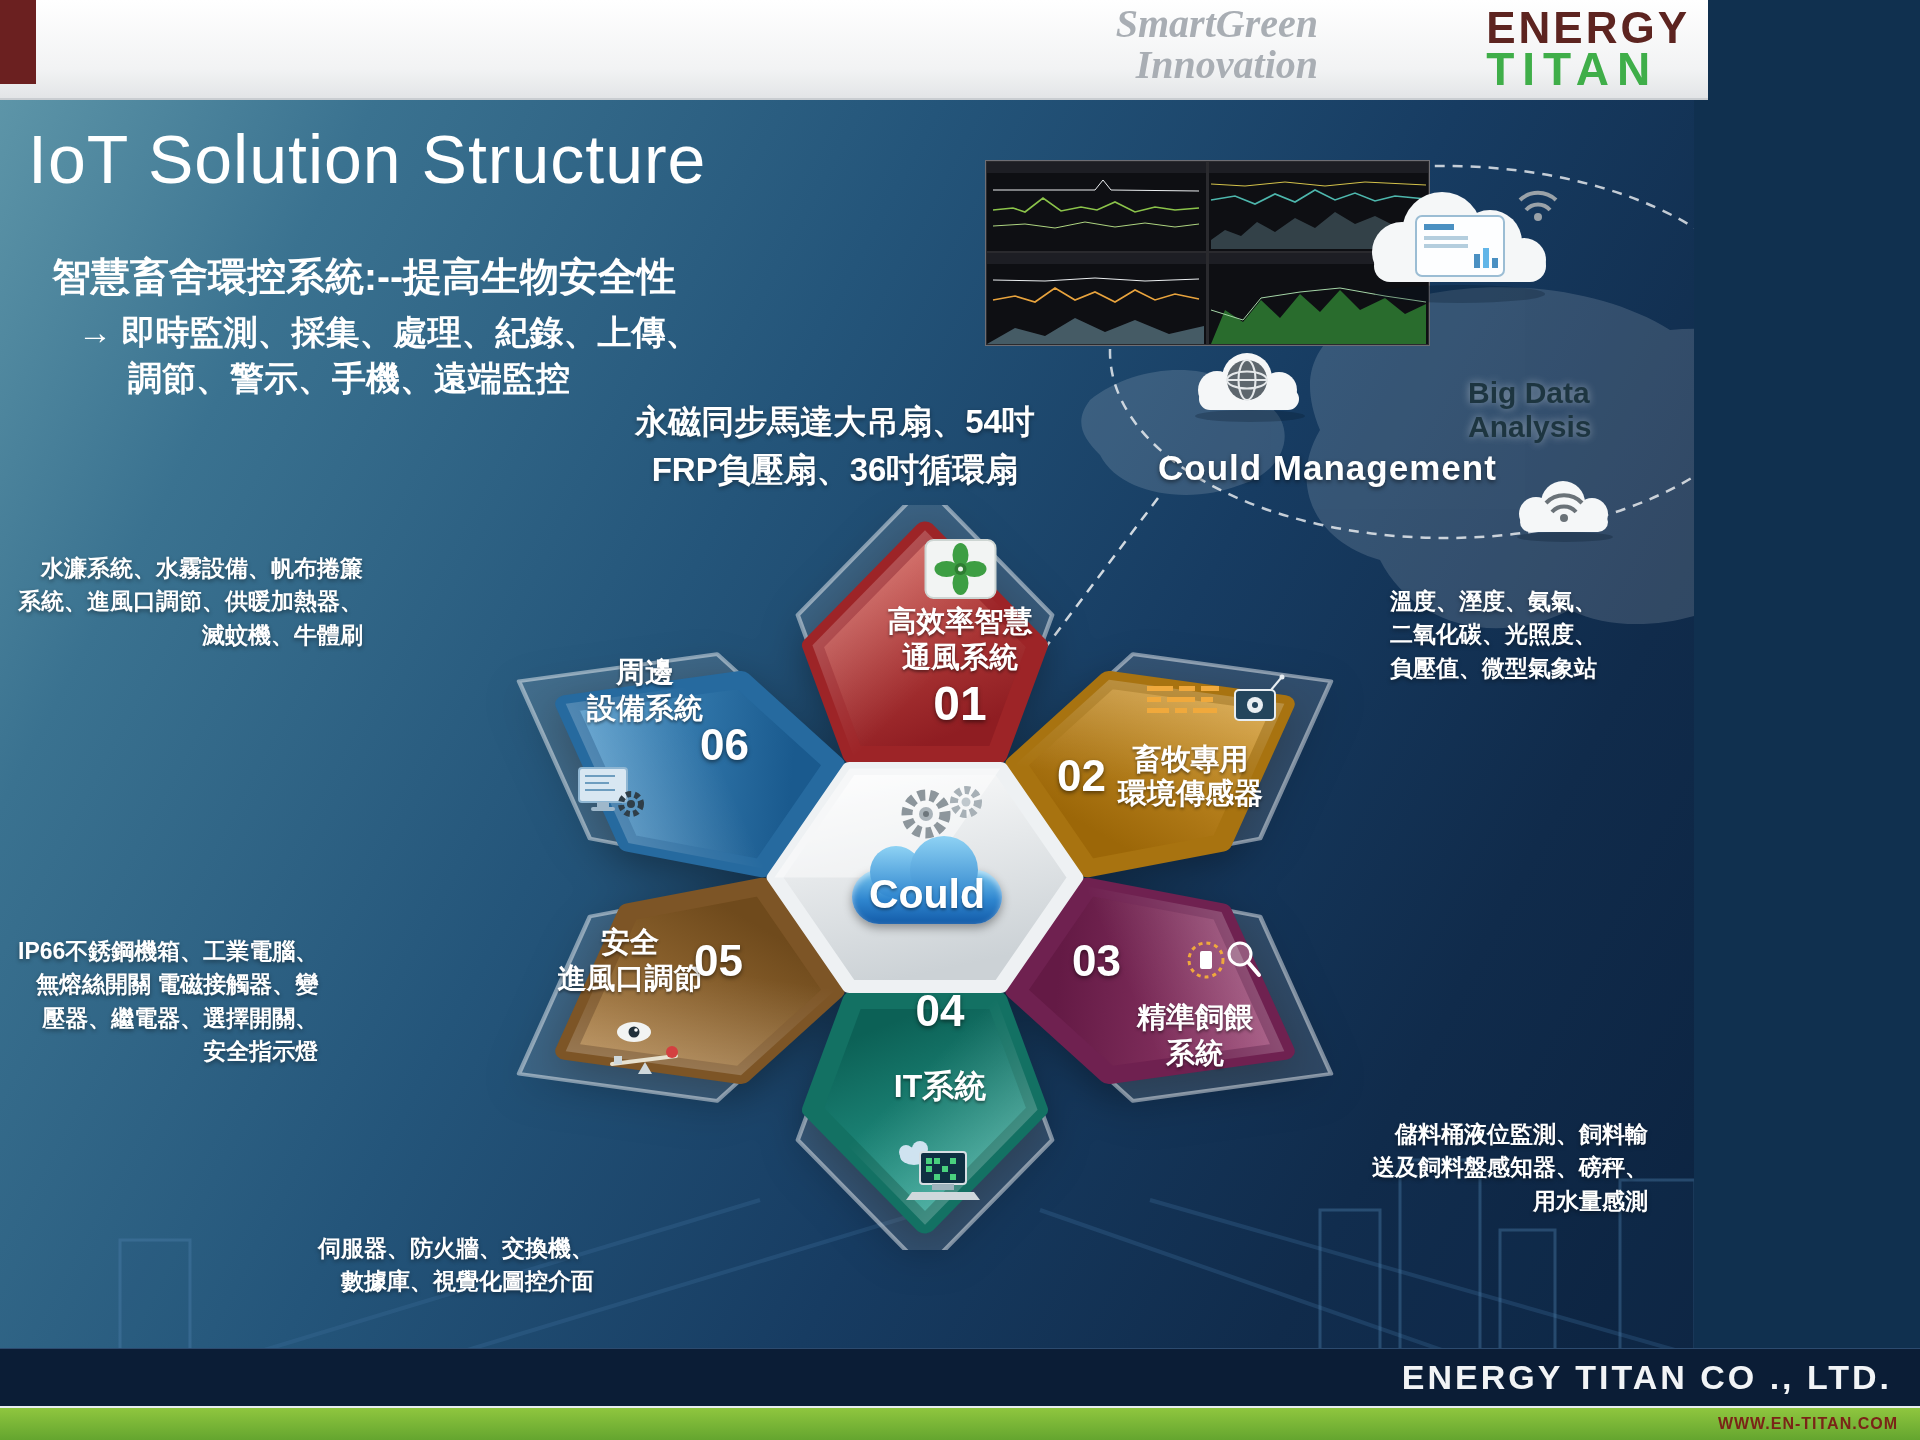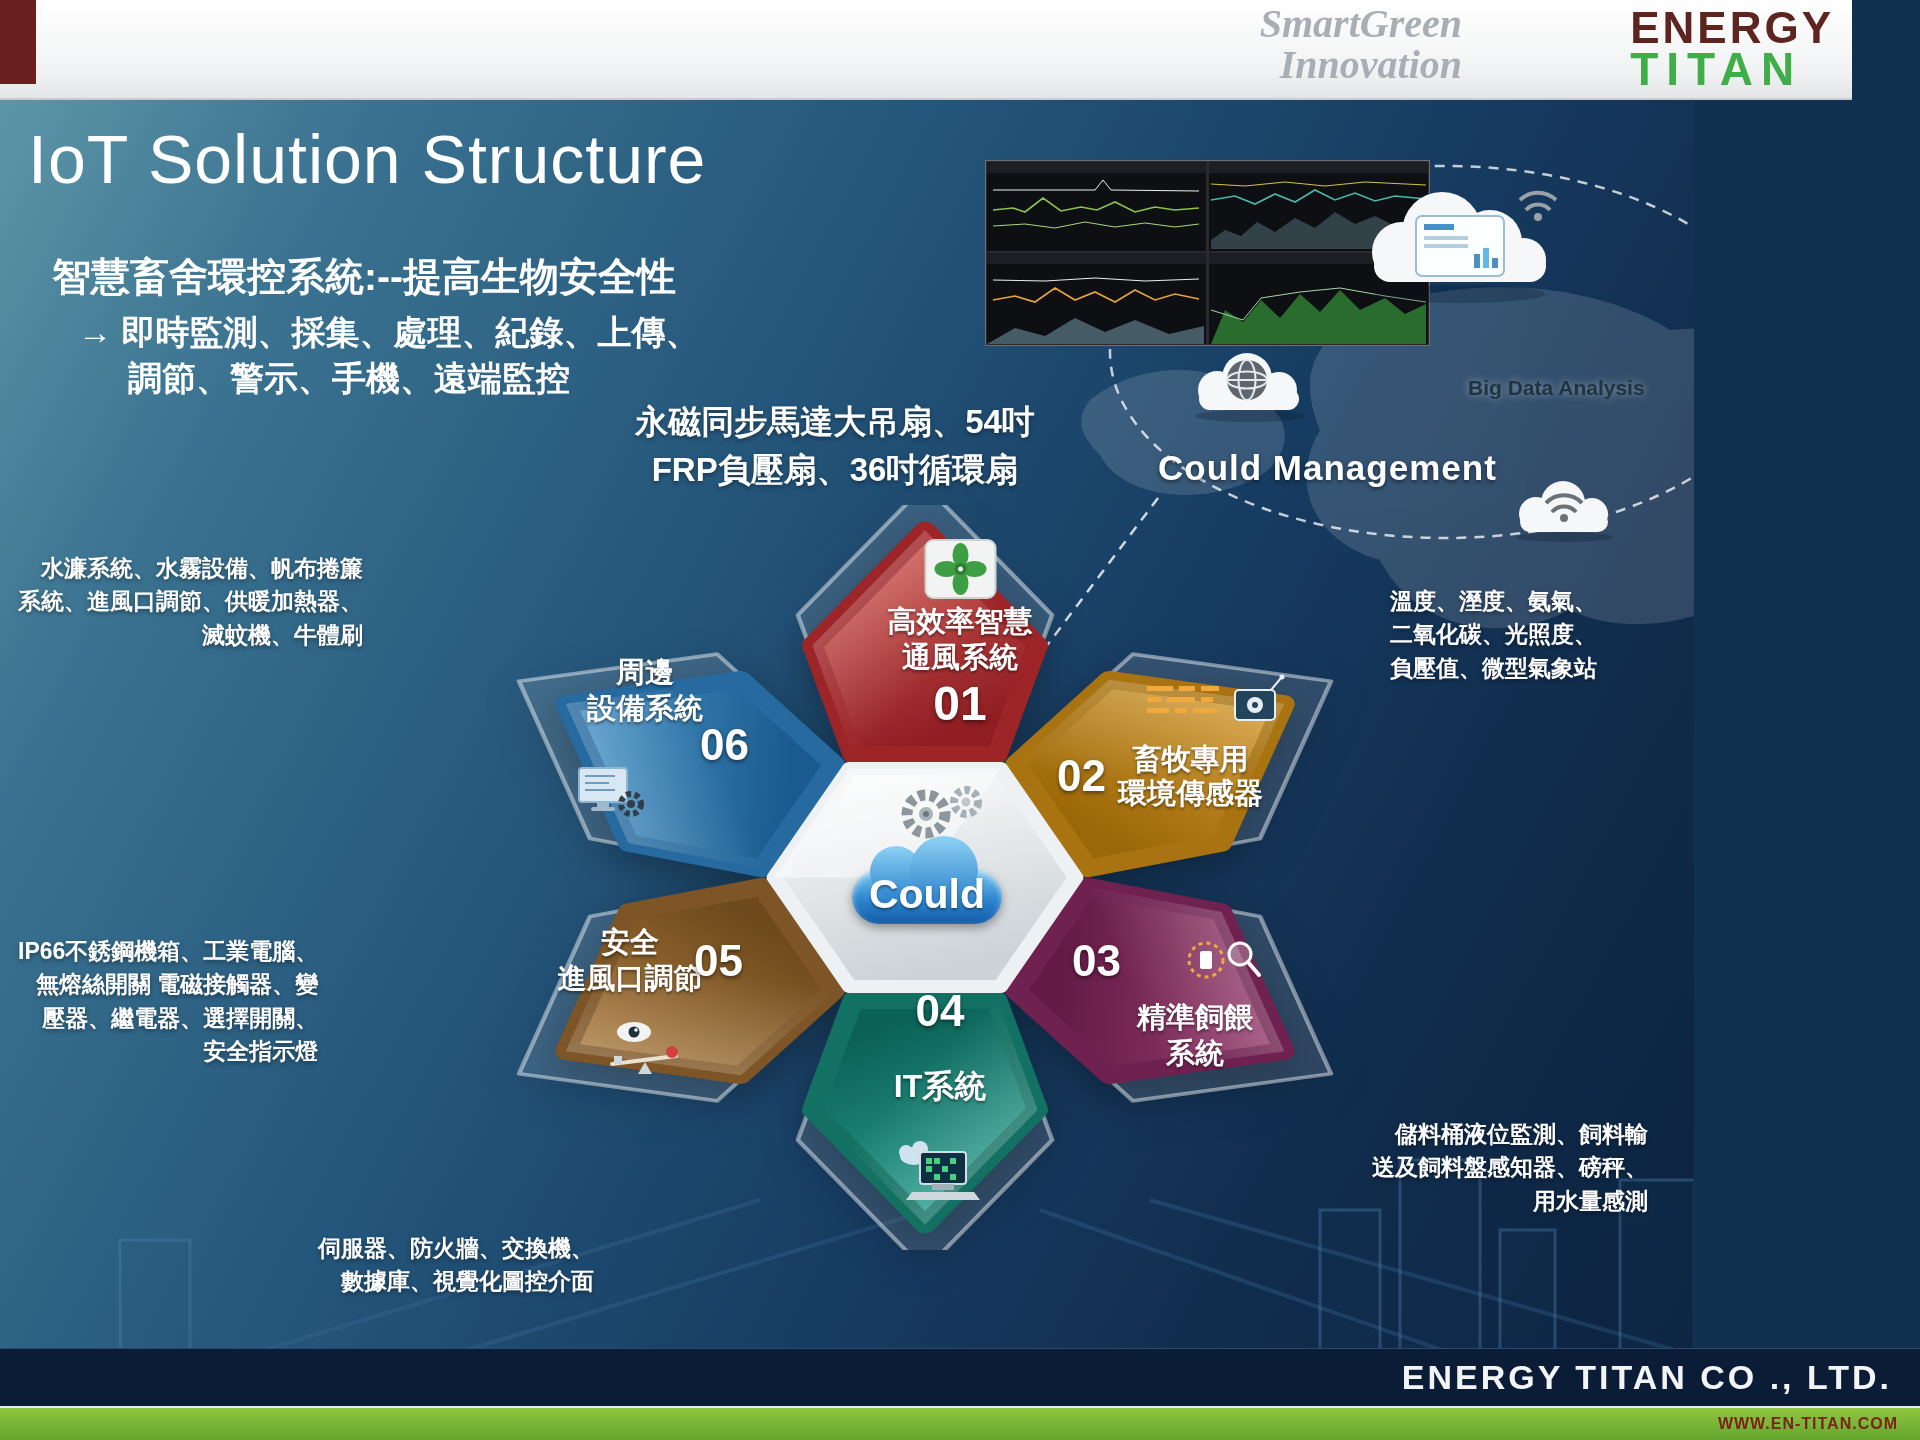--- a/index.html
+++ b/index.html
@@ -1,20 +1,20 @@
 <!DOCTYPE html>
 <html><head>
 <meta charset="utf-8">
 <style>
   html,body{margin:0;padding:0;background:#0c2340;}
   .slide{position:relative;width:1920px;height:1440px;overflow:hidden;
          font-family:"Liberation Sans",sans-serif;background:#10304f;}
 
   
-  .topbar{position:absolute;left:0;top:0;width:1852px;height:98px;
+  .topbar{position:absolute;left:0;top:0;width:1708px;height:98px;
           background:linear-gradient(180deg,#ffffff 0%,#f2f3f4 70%,#e3e5e7 100%);
           border-bottom:2px solid #c9cdd1;z-index:6;}
   .corner{position:absolute;left:0;top:0;width:36px;height:84px;background:#6b2020;}
   .tagline{position:absolute;right:390px;top:4px;text-align:right;
            font-family:"Liberation Serif",serif;font-style:italic;font-weight:700;
            color:#a9aeb4;font-size:40px;line-height:1.02;}
   .logo{position:absolute;right:18px;top:8px;text-align:left;line-height:.92;}
   .logo-energy{color:#5d2420;font-weight:800;font-size:44px;letter-spacing:3px;}
   .logo-titan{color:#3fae49;font-weight:800;font-size:46px;letter-spacing:8px;}
 
@@ -30,21 +30,21 @@
   .bullet1{left:78px;top:212px;font-size:34px;color:#fff;font-weight:700;}
   .bullet2{left:128px;top:258px;font-size:34px;color:#fff;font-weight:700;}
   .note{position:absolute;color:#fff;font-weight:700;font-size:23px;line-height:1.45;
         text-shadow:0 2px 4px rgba(0,0,0,.4);text-align:right;}
   #note-vent{left:565px;top:300px;width:540px;text-align:center;font-size:33px;}
   #note-periph{left:18px;top:454px;}
   #note-power{left:18px;top:837px;}
   #note-it{left:318px;top:1134px;}
   #note-sensors{left:1390px;top:487px;}
   #note-feeding{left:1372px;top:1020px;}
-  #bigdata{left:1468px;top:278px;font-size:21px;color:#1d3540;font-weight:600;
+  #bigdata{left:1468px;top:278px;font-size:30px;color:#1d3540;font-weight:600;
            text-shadow:0 0 8px rgba(255,255,255,.45);}
   #couldmgmt{left:1158px;top:350px;font-size:35px;color:#fff;font-weight:700;
              text-shadow:0 2px 4px rgba(0,0,0,.5);letter-spacing:1px;}
 
   
   .p-line{font-size:29px;font-weight:700;color:#fff;text-shadow:0 2px 3px rgba(0,0,0,.45);
           line-height:1.18;text-align:center;}
   .p-num{font-size:44px;font-weight:700;color:#fff;text-shadow:0 2px 4px rgba(0,0,0,.5);}
   .pcol{position:absolute;display:flex;flex-direction:column;align-items:center;gap:2px;}
   #pl01{left:923px;top:440px;transform:translateX(-50%);margin-left:37px;}

